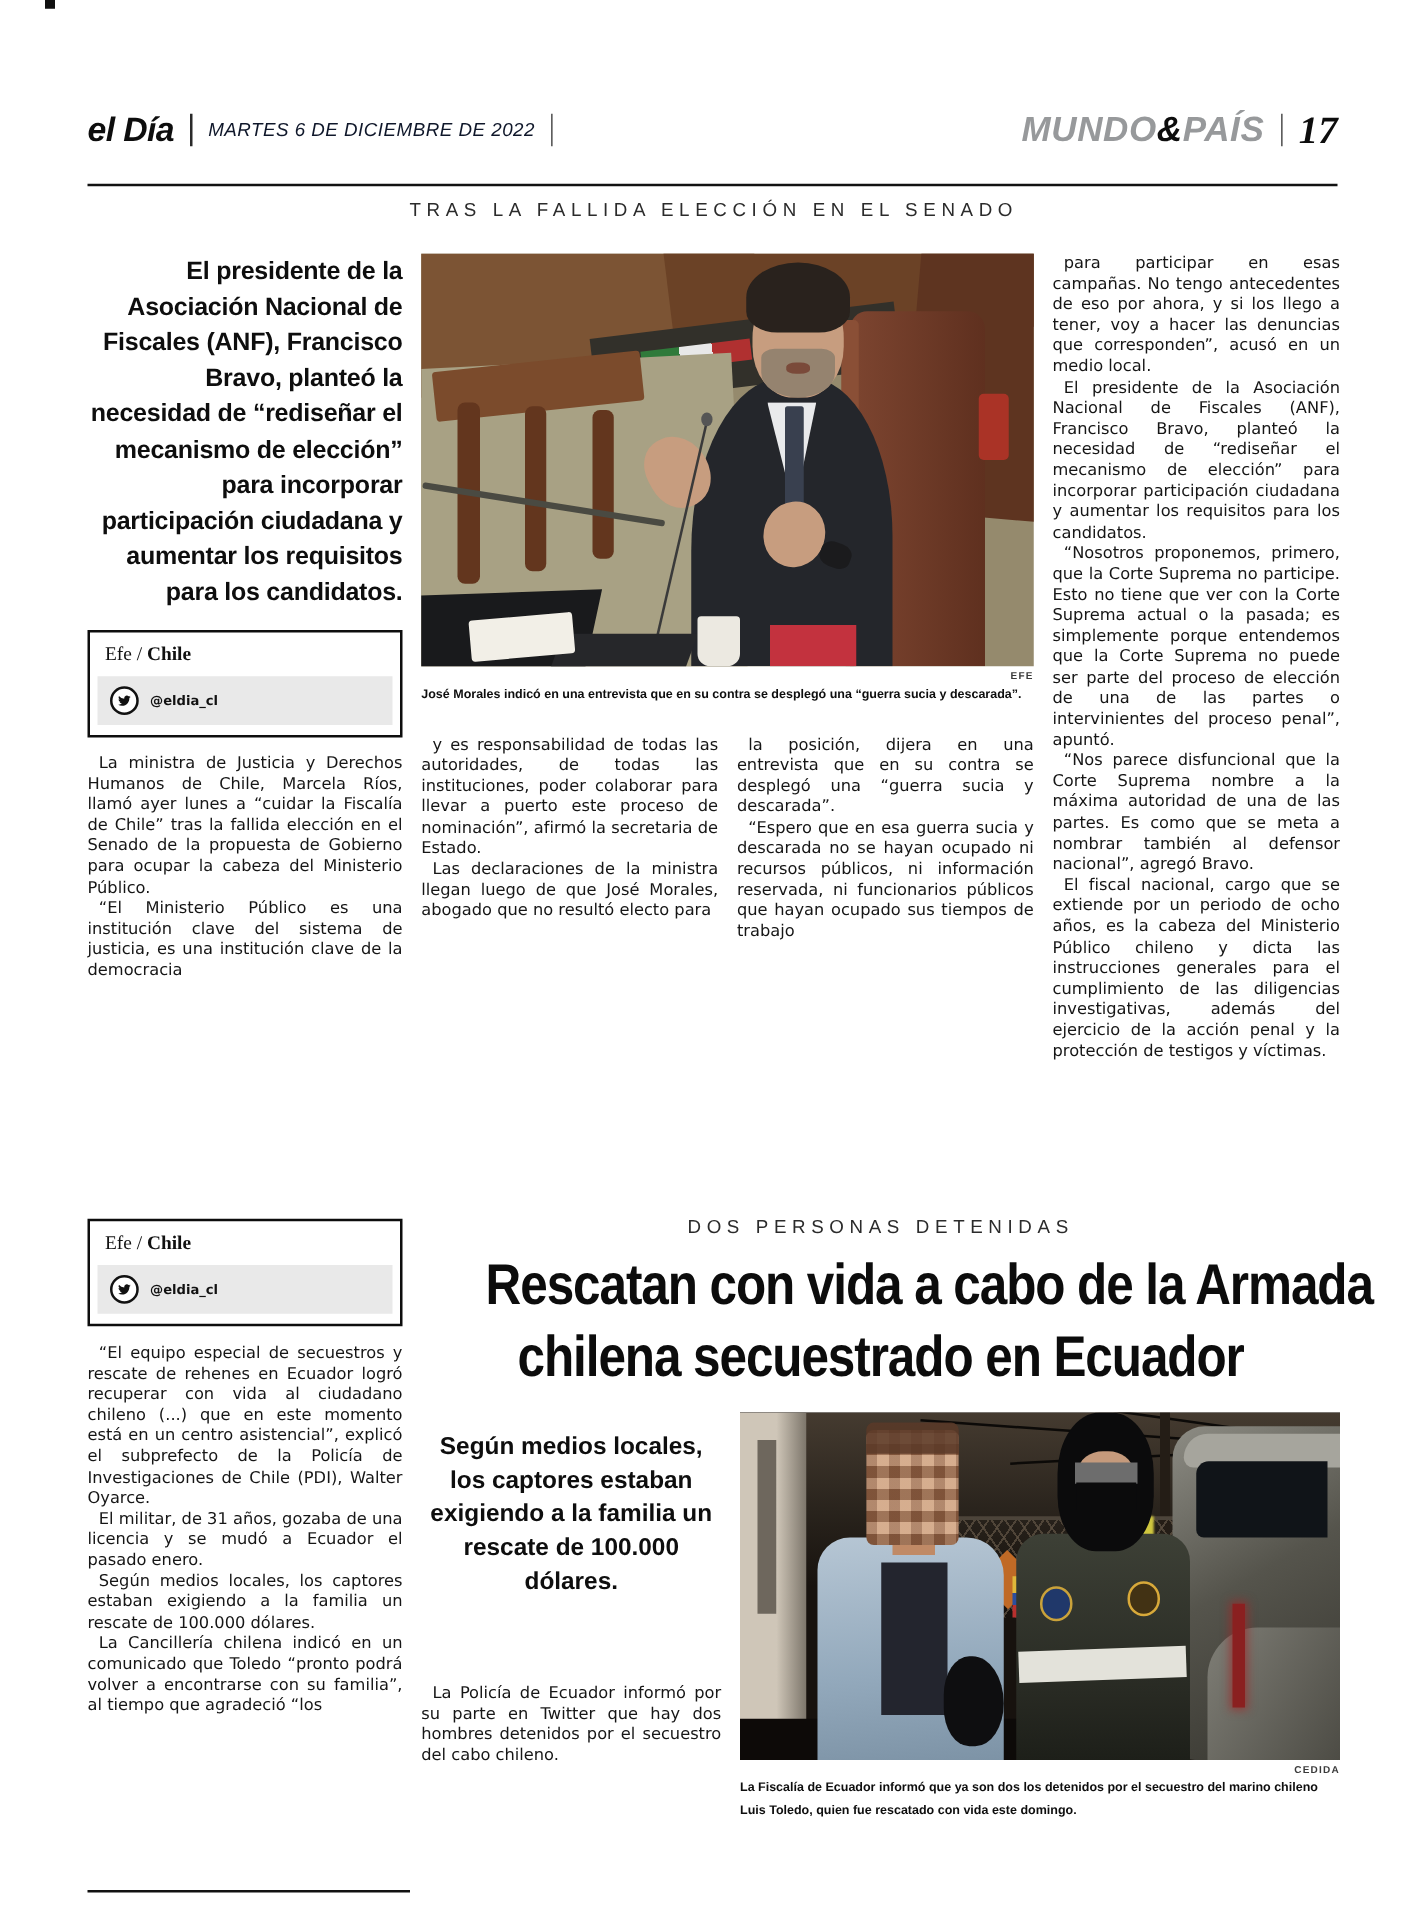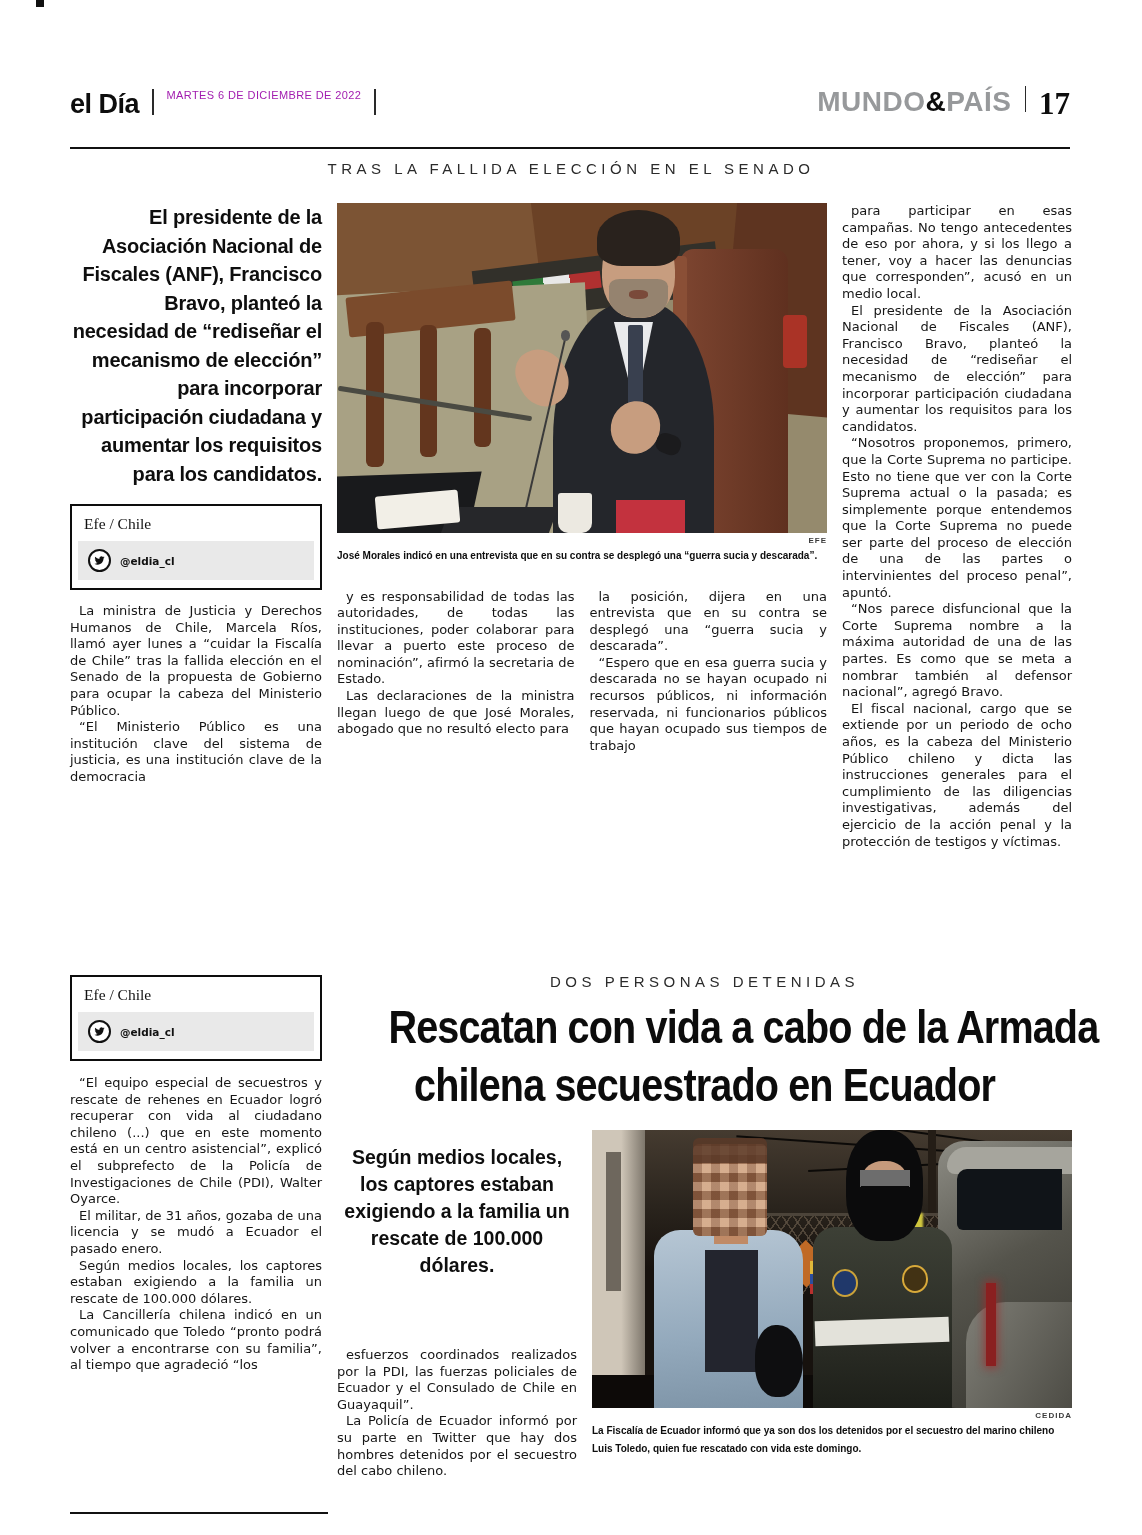--- a/index.html
+++ b/index.html
@@ -5,26 +5,26 @@
   html,body{margin:0;padding:0;background:#ffffff;}
   .page{position:relative;width:1142px;height:1535px;background:#fff;overflow:hidden;
         font-family:"DejaVu Sans",sans-serif;color:#141414;}
 
   
   .reg-mark{position:absolute;left:36px;top:0;width:8px;height:7px;background:#111;}
 
   
   .masthead{position:absolute;left:70px;right:72px;top:86px;display:flex;
             justify-content:space-between;align-items:center;}
-  .mh-left,.mh-right{display:flex;}
+  .mh-left,.mh-right{display:flex;align-items:center;font-style:italic;}
   .logo{font-family:"Liberation Sans",sans-serif;font-weight:800;font-size:27px;
         letter-spacing:-0.5px;color:#0d0d0d;}
   .sep{display:inline-block;width:2px;height:24px;background:#2a2a2a;margin:0 13px;}
   .sep.thin{width:1.5px;height:26px;}
-  .mh-date{font-size:11px;letter-spacing:0.4px;color:#a21caf;font-family:"Liberation Sans",sans-serif;}
+  .mh-date{font-size:15px;letter-spacing:0.4px;color:#0f172a;font-family:"Liberation Sans",sans-serif;}
   .section{font-family:"Liberation Sans",sans-serif;font-weight:800;font-size:28px;
            color:#97999b;letter-spacing:0.5px;}
   .section .amp{color:#0d0d0d;}
   .pagenum{font-family:"Liberation Serif",serif;font-weight:700;font-size:31px;color:#0d0d0d;}
   .rule-top{position:absolute;left:70px;right:72px;top:147px;border-top:2px solid #111;}
 
   
   .kicker{text-align:center;font-family:"Liberation Sans",sans-serif;font-size:15px;
           letter-spacing:4.5px;color:#2b2b2b;}
   .headline{margin:8px 0 0;text-align:center;font-family:"Liberation Sans",sans-serif;
@@ -42,21 +42,21 @@
               text-indent:9px;color:#161616;}
 
   .credit{text-align:right;font-family:"Liberation Sans",sans-serif;font-weight:700;
           font-size:8px;letter-spacing:1px;color:#3a3a3a;margin-top:3px;}
   .caption{font-family:"Liberation Sans",sans-serif;font-weight:700;font-size:10px;
            line-height:17.5px;color:#0e0e0e;margin-top:2px;}
 
   
   .byline-box{border:2px solid #0d0d0d;background:#fff;}
   .byline-head{padding:9px 12px 8px;font-family:"Liberation Serif",serif;font-size:15.5px;color:#111;}
-  .byline-head .place{font-weight:400;text-align:right;}
+  .byline-head .place{font-weight:700;text-align:right;}
   .byline-social{margin:0 6px 8px 6px;background:#e9e9e9;display:flex;align-items:center;
                  gap:9px;padding:8px 10px;}
   .tw-icon{width:19px;height:19px;border-radius:50%;background:#fff;border:2px solid #111;
            display:flex;align-items:center;justify-content:center;flex:none;}
   .tw-handle{font-size:10.5px;font-weight:700;color:#111;}
 
   
   .a1{position:absolute;left:70px;right:70px;top:160px;}
   .a1-grid{display:flex;gap:15px;margin-top:26px;}
   .a1-c1{width:252px;flex:none;}
@@ -302,21 +302,20 @@
     <div class="kicker">DOS PERSONAS DETENIDAS</div>
     <h1 class="headline h2a">
       <span class="hl-line">Rescatan con vida a cabo de la Armada</span>
       <span class="hl-line">chilena secuestrado en Ecuador</span>
     </h1>
 
     <div class="a2-row">
       <div class="a2-mid">
         <p class="standfirst2">Según medios locales, los captores estaban exigiendo a la familia un rescate de 100.000 dólares.</p>
         <div class="bodytext a2-midbody">
-          <p>esfuerzos coordinados realizados por la PDI, las fuerzas policiales de Ecuador y el Consulado de Chile en Guayaquil”.</p>
           <p>La Policía de Ecuador informó por su parte en Twitter que hay dos hombres detenidos por el secuestro del cabo chileno.</p>
         </div>
       </div>
 
       <div class="a2-photocol">
         <div class="photo photo2">
           <div class="p2-sky"></div>
           <div class="p2-wr1"></div>
           <div class="p2-wr2"></div>
           <div class="p2-wr3"></div>

